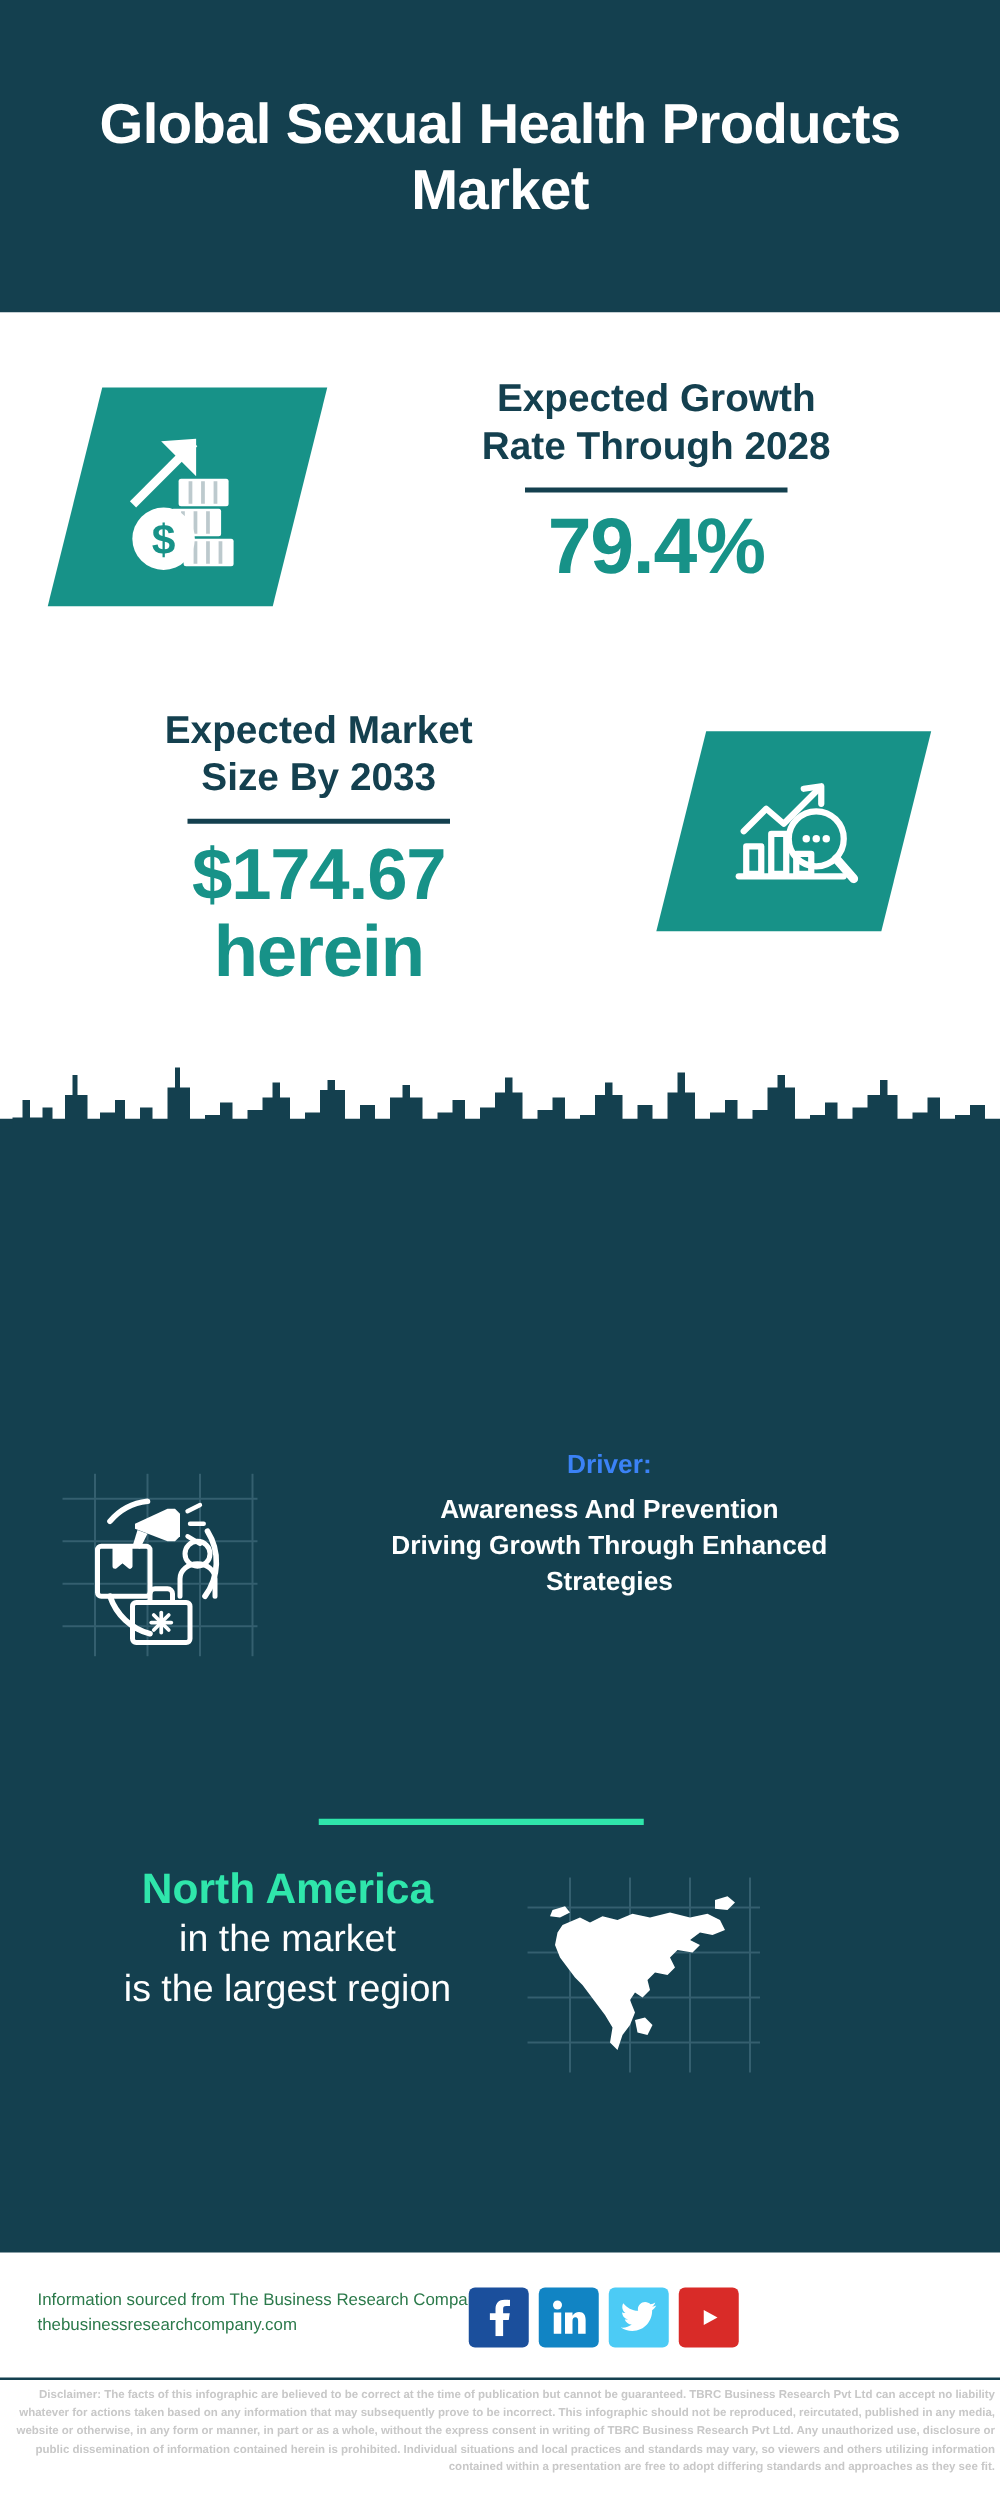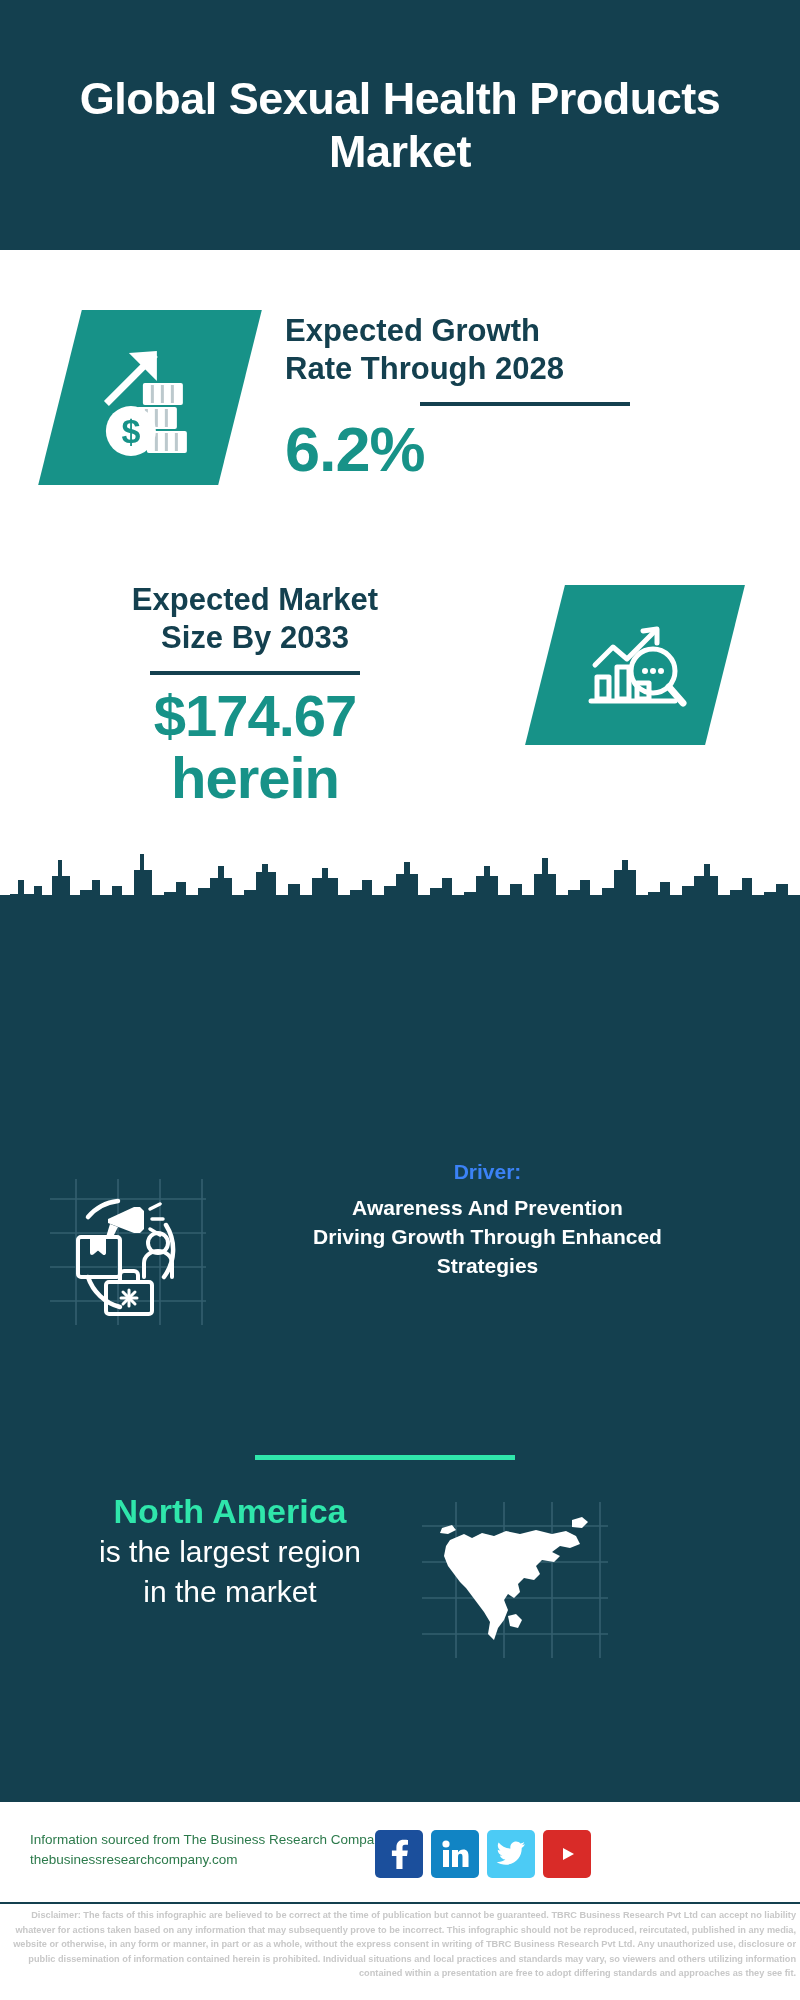--- a/index.html
+++ b/index.html
@@ -39,42 +39,42 @@
     position:absolute;
     background:#179288;
     display:flex;align-items:center;justify-content:center;
   }
   .tile-growth{
     left:60px;top:10px;width:180px;height:175px;
     transform:skewX(-14deg);
   }
   .tile-growth .ico{transform:skewX(14deg);}
   .growth-text{
-    position:absolute;left:285px;top:12px;width:480px;
+    position:absolute;left:285px;top:0;width:480px;text-align:center;
   }
   .lbl{
     color:#14404f;font-weight:bold;font-size:31px;line-height:38px;
   }
   .rule-dark{
     width:210px;height:4px;background:#14404f;margin:14px auto 10px auto;
   }
   .val-teal{
     color:#179288;font-weight:bold;font-size:63px;line-height:66px;
     letter-spacing:-1px;
   }
 
   
   .size-row{position:absolute;left:0;top:565px;width:800px;height:270px;}
   .tile-size{
     left:545px;top:20px;width:180px;height:160px;
     transform:skewX(-14deg);
   }
   .tile-size .ico{transform:skewX(14deg);}
   .size-text{
-    position:absolute;left:30px;top:16px;width:450px;text-align:center;
+    position:absolute;left:30px;top:0;width:450px;text-align:center;
   }
   .val-teal-2{
     color:#179288;font-weight:bold;font-size:58px;line-height:62px;letter-spacing:-1px;
   }
 
   
   .dark-lower{
     position:absolute;left:0;top:895px;width:800px;height:905px;
     background:#14404f;
   }
@@ -187,21 +187,21 @@
           </g>
           <circle cx="40" cy="92" r="25" fill="#ffffff"></circle>
           <text x="40" y="104" font-family="&quot;Liberation Sans&quot;, sans-serif" font-size="34" font-weight="bold" fill="#179288" text-anchor="middle">$</text>
         </svg>
       </span>
     </div>
     <div class="growth-text">
       <div class="lbl">Expected Growth</div>
       <div class="lbl">Rate Through 2028</div>
       <div class="rule-dark"></div>
-      <div class="val-teal">6.2%</div>
+      <div class="val-teal">79.4%</div>
     </div>
   </div>
 
   <div class="size-row">
     <div class="para-tile tile-size">
       <span class="ico">
         <svg width="112" height="112" viewBox="0 0 112 112">
           <g stroke="#ffffff" stroke-width="5" fill="none" stroke-linecap="round" stroke-linejoin="round">
             <polyline points="16,56 34,38 48,50 76,22"></polyline>
             <polyline points="64,22 78,20 78,34"></polyline>
@@ -292,22 +292,22 @@
         <div>Strategies</div>
       </div>
     </div>
   </div>
 
   <div class="mint-rule"></div>
 
   <div class="region-block">
     <div class="region-text">
       <div class="region-name">North America</div>
+      <div class="region-sub">in the market</div>
       <div class="region-sub">is the largest region</div>
-      <div class="region-sub">in the market</div>
     </div>
     <div class="region-map-wrap">
       <svg width="190" height="160" viewBox="0 0 190 160">
         <g stroke="#3a6575" stroke-width="1.6" opacity="0.85">
           <line x1="36" y1="2" x2="36" y2="158"></line>
           <line x1="84" y1="2" x2="84" y2="158"></line>
           <line x1="132" y1="2" x2="132" y2="158"></line>
           <line x1="180" y1="2" x2="180" y2="158"></line>
           <line x1="2" y1="26" x2="188" y2="26"></line>
           <line x1="2" y1="62" x2="188" y2="62"></line>

